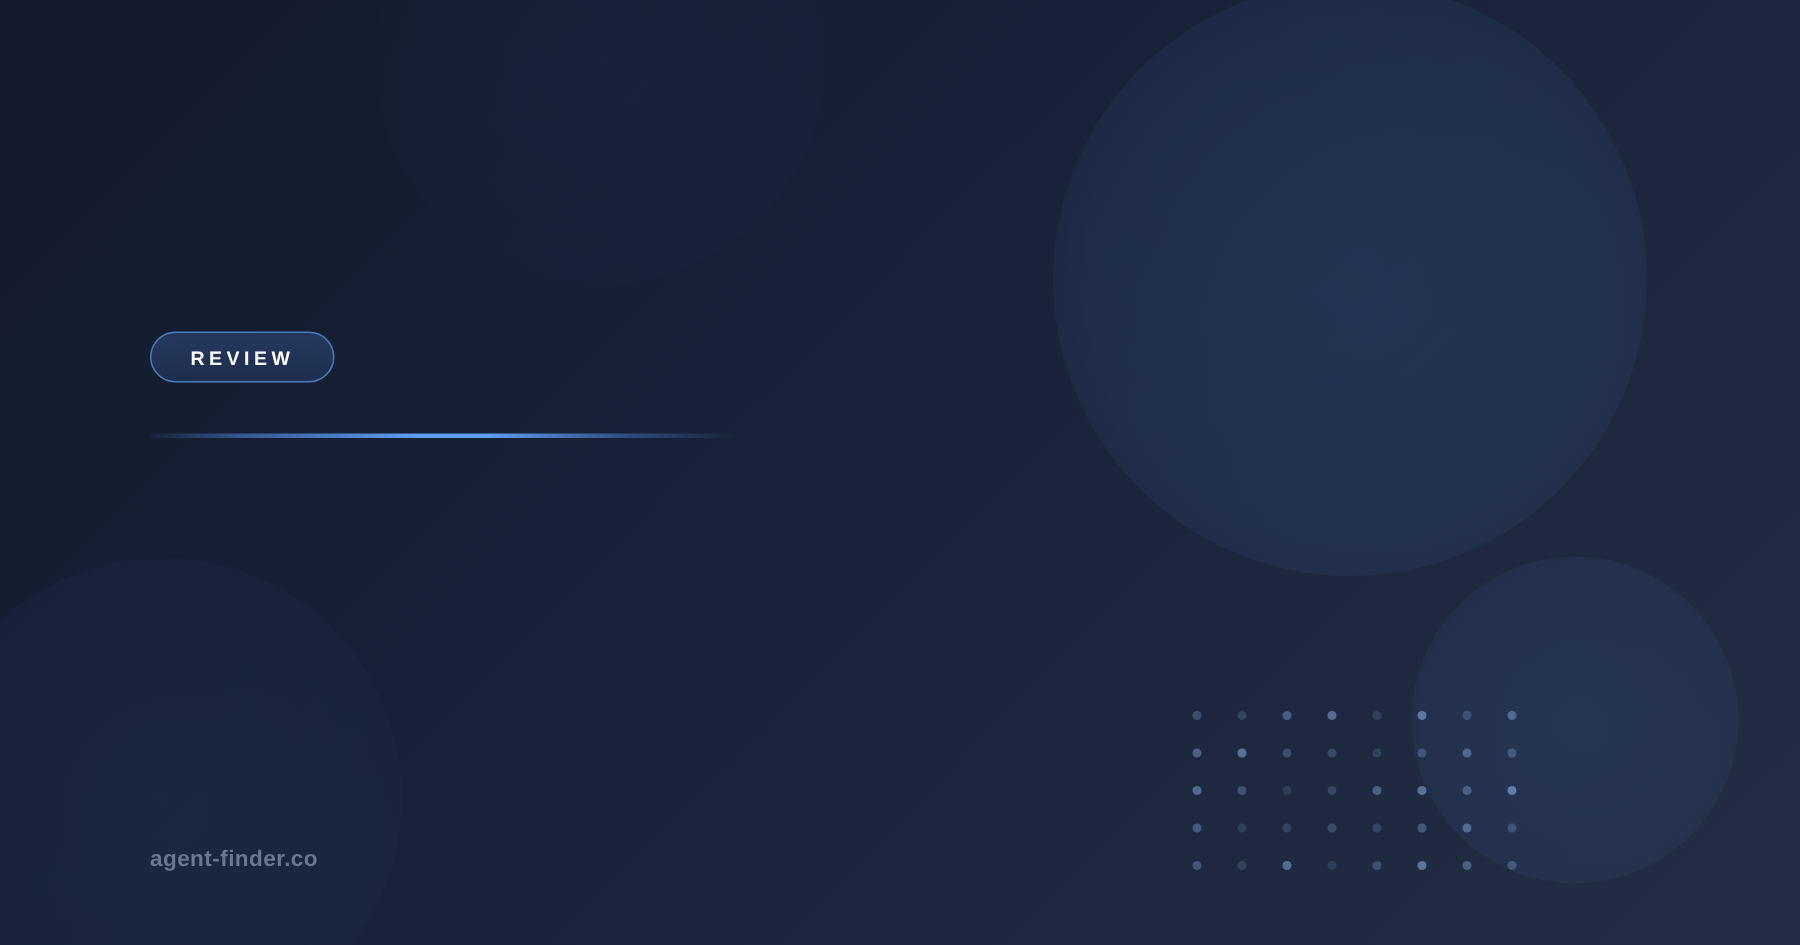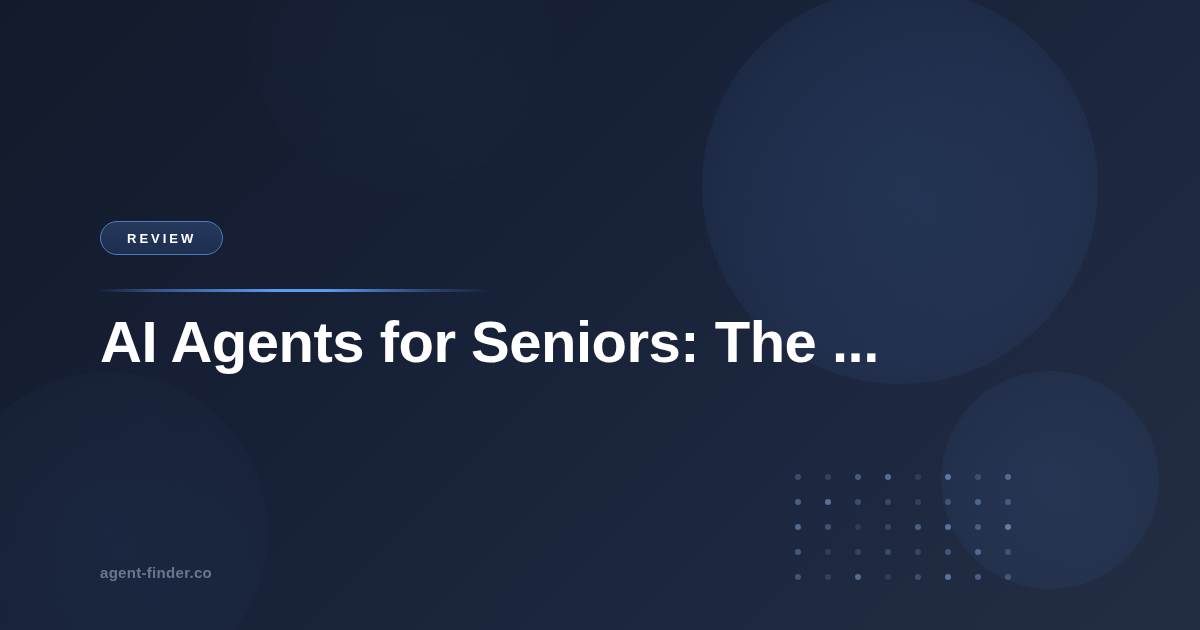--- a/index.html
+++ b/index.html
@@ -210,19 +210,18 @@
       <span class="dot" style="opacity: 0.44; background: rgb(126, 164, 216);"></span>
       <span class="dot" style="opacity: 0.34; background: rgb(126, 164, 216);"></span>
     </div>
 
   <div class="content">
 
     <div class="badge">REVIEW</div>
 
     <div class="accent-line"></div>
 
-    <h1 class="title">AI Agents for Seniors: The ...</h1>
 
 
     <div class="footer-domain">agent-finder.co</div>
 
   </div>
 </div>
 
 </body></html>

